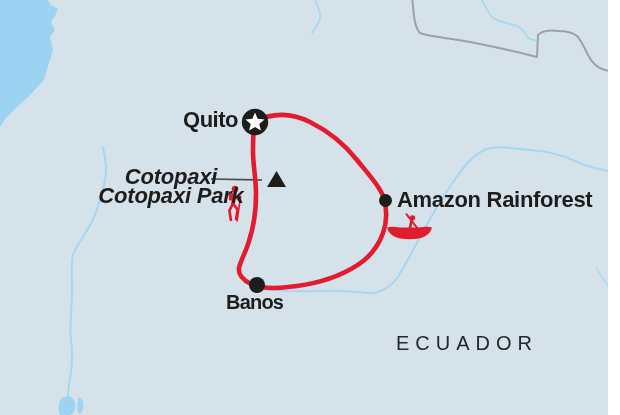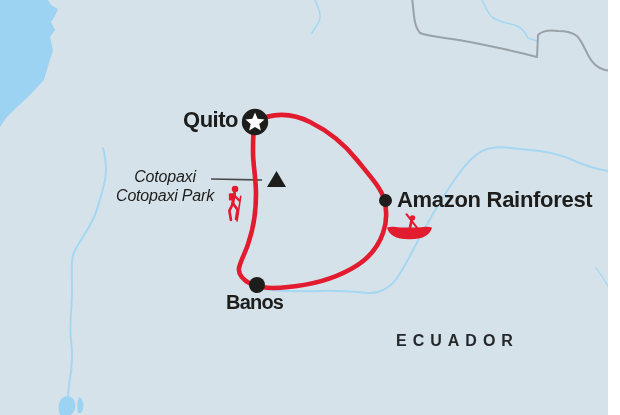--- a/index.html
+++ b/index.html
@@ -10,26 +10,26 @@
   }
   #map svg.base{position:absolute;left:0;top:0;}
   .label{
     position:absolute; color:#1d1d1b; white-space:nowrap;
     font-weight:bold; letter-spacing:-0.5px;text-align:center;
   }
   .lbl-quito{left:130px;top:107px;width:108px;text-align:right;font-size:22px;}
   .lbl-amazon{left:397px;top:187px;font-size:22px;letter-spacing:-0.3px;}
   .lbl-banos{left:226px;top:291px;font-size:20px;letter-spacing:-0.8px;}
   .lbl-cotopaxi{
-    left:85px;top:167px;width:160px;text-align:center;
-    font-weight:normal;font-style:italic;font-size:16px;line-height:19px;
+    left:91px;top:167px;width:160px;text-align:center;
+    font-weight:bold;font-style:italic;font-size:22px;line-height:19px;
     letter-spacing:-0.2px;
   }
   .lbl-country{
-    left:396px;top:332px;font-weight:bold;font-size:16px;
+    left:396px;top:332px;font-weight:normal;font-size:20px;
     letter-spacing:6px;color:#25282a;
   }
   .marker{position:absolute;}
   .dot{border-radius:50%;background:#1d1d1b;}
   .dot-amazon{left:379px;top:194px;width:13px;height:13px;}
   .dot-banos{left:249px;top:277px;width:16px;height:16px;}
   .star-marker{left:241px;top:108px;width:28px;height:28px;}
   .peak-marker{left:266px;top:169px;width:21px;height:20px;}
   .hiker{left:221px;top:185px;width:25px;height:37px;}
   .canoe{left:386px;top:212px;width:47px;height:31px;}

